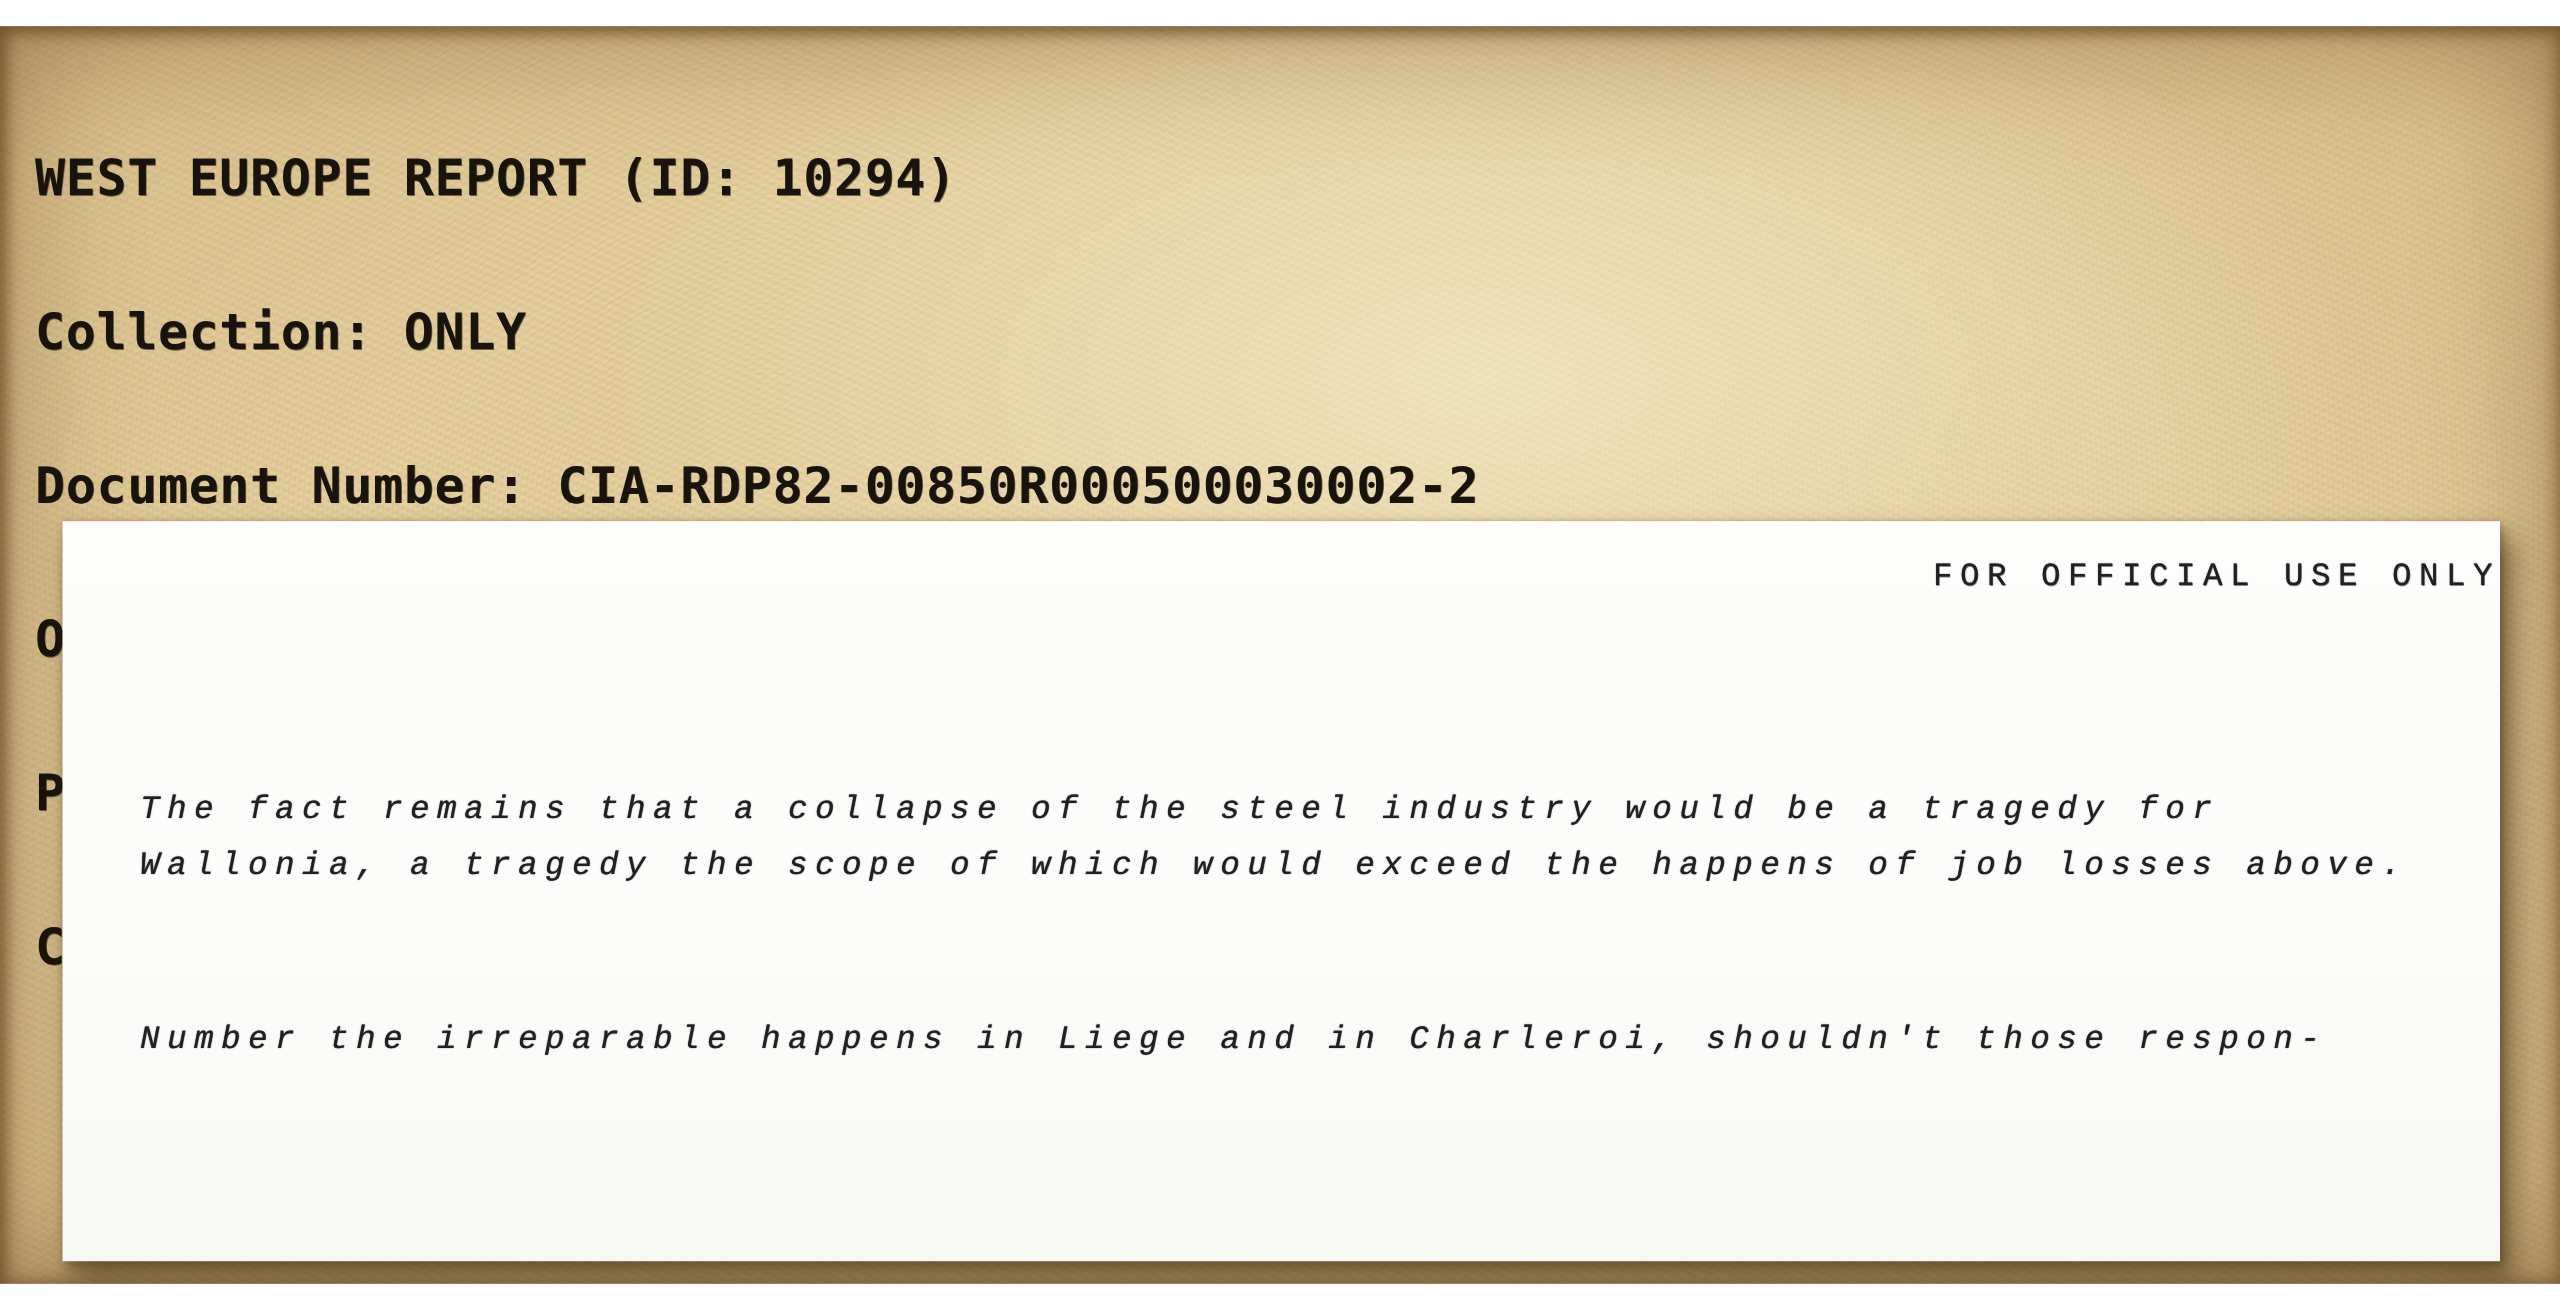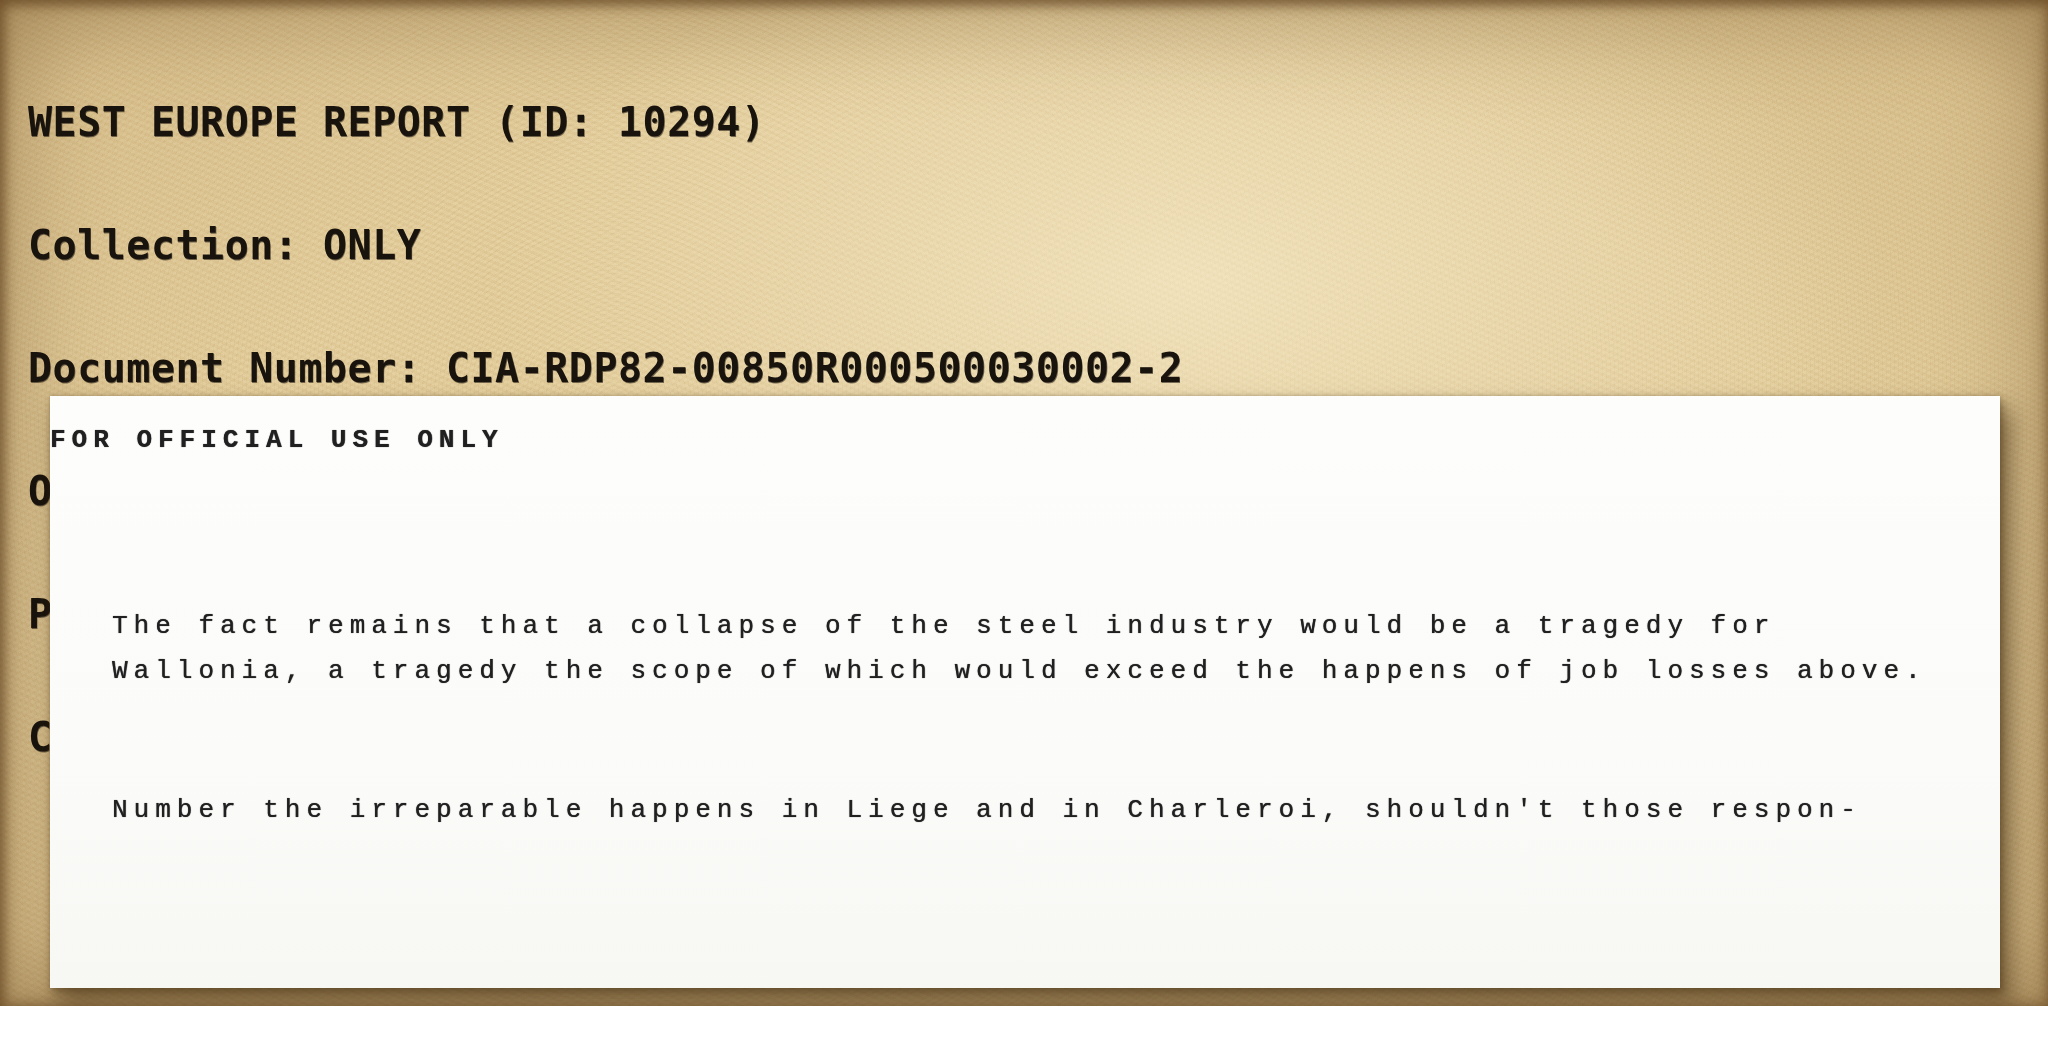--- a/index.html
+++ b/index.html
@@ -11,20 +11,21 @@
     width: 2048px;
     height: 1006px;
     background-color: #e3cd9b;
     background-image:
       radial-gradient(ellipse 1000px 520px at 58% 28%, rgba(252,243,214,0.55), rgba(252,243,214,0) 70%),
       radial-gradient(ellipse 1500px 850px at 50% 52%, rgba(0,0,0,0) 52%, rgba(156,116,58,0.16) 82%, rgba(121,86,40,0.36) 100%),
       repeating-linear-gradient(23deg, rgba(170,130,70,0.05) 0 3px, rgba(255,246,221,0.05) 3px 6px),
       repeating-linear-gradient(-31deg, rgba(160,120,60,0.04) 0 2px, rgba(255,248,225,0.04) 2px 5px),
       repeating-radial-gradient(circle at 30% 40%, rgba(150,110,55,0.05) 0 1px, rgba(0,0,0,0) 1px 4px);
     overflow: hidden;
+    margin-top: 21px;
   }
 
   .vignette {
     position: absolute;
     inset: 0;
     z-index: 1;
     pointer-events: none;
     box-shadow:
       inset 0 0 95px 14px rgba(105,70,30,0.38),
       inset 0 0 18px 3px rgba(90,60,25,0.42),
@@ -69,25 +70,25 @@
     color: #202020;
     white-space: pre;
     text-shadow: 0 0 1px rgba(32,32,32,0.75), 0.4px 0.4px 0 rgba(32,32,32,0.45);
   }
 
   .scan-banner {
     position: absolute;
     top: 22px;
     left: 0;
     width: 100%;
-    text-align: left;
-    font-weight: bold;
+    text-align: right;
+    font-weight: normal;
   }
 
-  .scan-para { position: absolute; left: 62px; }
+  .scan-para { position: absolute; left: 62px; font-style: italic; }
   .scan-para-1 { top: 208px; }
   .scan-para-2 { top: 392px; }
 </style>
 </head>
 <body>
 
 <div class="screen">
 
   <div class="vignette"></div>
 

